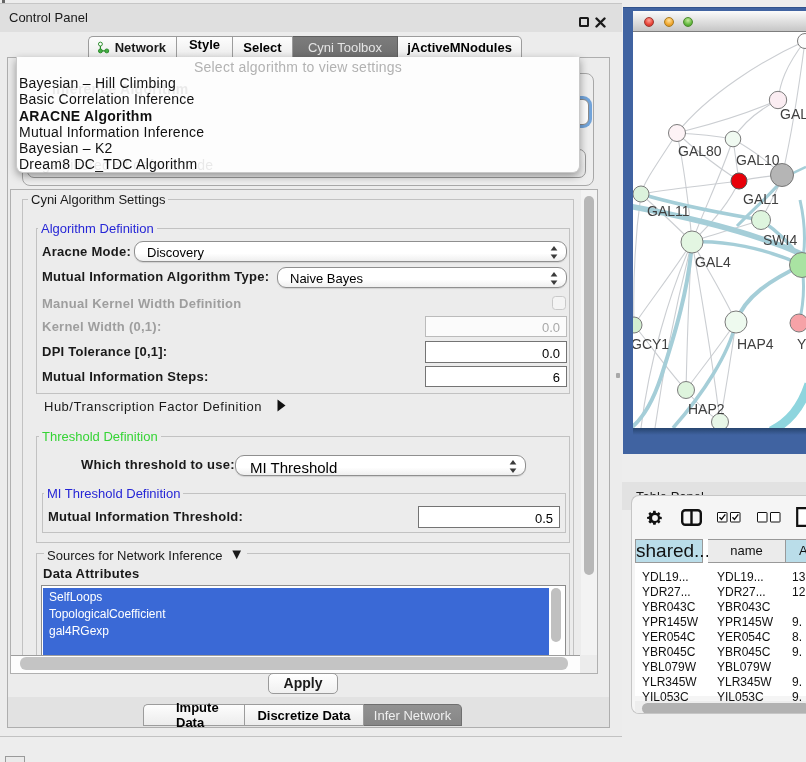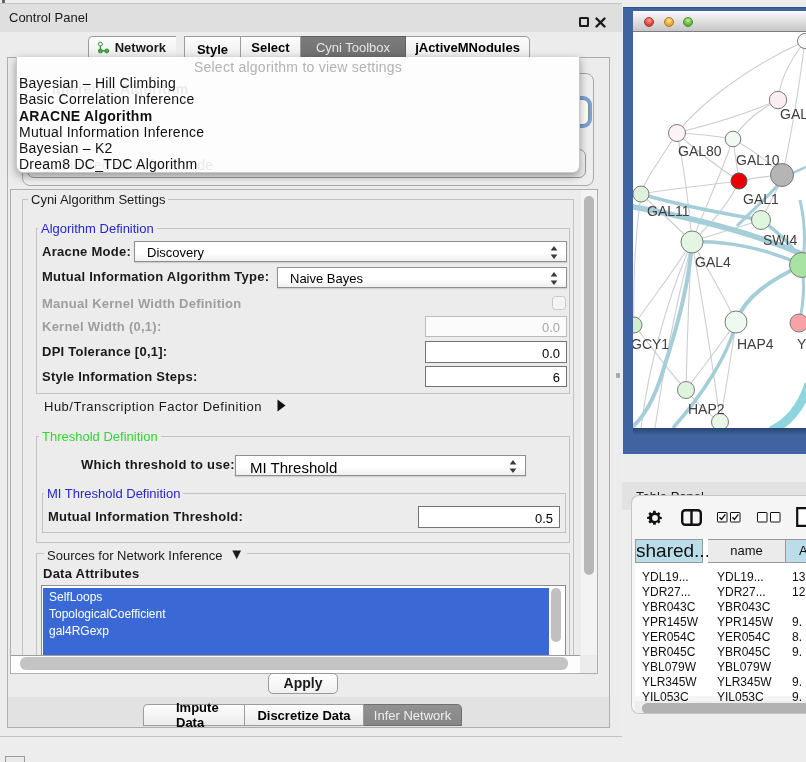--- a/index.html
+++ b/index.html
@@ -2,21 +2,21 @@
 <html><head>
 <meta charset="utf-8">
 <style>
   * { margin:0; padding:0; box-sizing:border-box; }
   html,body { width:806px; height:762px; overflow:hidden; background:#ededed;
     font-family:"Liberation Sans", sans-serif; }
   .abs { position:absolute; }
   .b { font-weight:bold; }
   .lb { font-size:13px; color:#1a1a1a; }
   .lb.b { letter-spacing:0.25px; }
-  .combo { border:1px solid #8f8f8f; border-radius:0; background:linear-gradient(#ffffff,#ffffff 60%,#efefef); box-shadow:0 1px 1px rgba(0,0,0,0.12); }
+  .combo { border:1px solid #8f8f8f; border-radius:9px; background:linear-gradient(#ffffff,#ffffff 60%,#efefef); box-shadow:0 1px 1px rgba(0,0,0,0.12); }
   .carr { position:absolute; width:10px; }
   .fld { border:1px solid #747474; background:#fff; }
   .fld span, .fldd span { position:absolute; right:6px; font-size:13px; }
   .fldd { border:1px solid #bbb; background:#fbfbfb; }
   #stage { position:relative; width:806px; height:762px; }
 </style>
 </head>
 <body>
 <div id="stage">
 <div class="abs" style="left:2px;top:0;width:3px;height:3px;background:#666;"></div>
@@ -35,21 +35,21 @@
 <div class="abs" style="left:88px;top:36px;height:22px;display:flex;font-size:13px;">
   <div style="background:linear-gradient(#fdfdfd,#ececec);border:1px solid #9c9c9c;border-right:none;border-radius:5px 0 0 0;display:flex;align-items:center;padding:0 10px 0 8px;gap:5px;width:88px;">
     <svg width="13" height="13" viewBox="0 0 13 13">
           <path d="M3.5 4.5v4M5 10h3.5" stroke="#2a8a2a" fill="none" stroke-width="1.2"></path>
           <circle cx="3.5" cy="3" r="2" fill="#fff" stroke="#2a8a2a"></circle>
           <circle cx="3.5" cy="10" r="2" fill="#45b045" stroke="#2a8a2a"></circle>
           <circle cx="10" cy="10" r="2" fill="#45b045" stroke="#2a8a2a"></circle>
         </svg>
     <span class="b" style="color:#1a1a1a;">Network</span>
       </div>
-  <div style="background:linear-gradient(#fdfdfd,#ececec);border:1px solid #9c9c9c;border-right:none;display:flex;align-items:flex-end;justify-content:center;width:56px;margin-left:8px;">
+  <div style="background:linear-gradient(#fdfdfd,#ececec);border:1px solid #9c9c9c;border-right:none;display:flex;align-items:flex-start;justify-content:center;width:56px;">
         <span class="b">Style</span>
       </div>
   <div style="background:linear-gradient(#fdfdfd,#ececec);border:1px solid #9c9c9c;display:flex;align-items:center;justify-content:center;width:61px;">
         <span class="b">Select</span>
       </div>
   <div style="background:linear-gradient(#7c7c7c,#6f6f6f);border:1px solid #5f5f5f;border-left:none;display:flex;align-items:center;justify-content:center;width:105px;">
         <span style="color:#e5e5e5;">Cyni Toolbox</span>
       </div>
   <div style="background:linear-gradient(#fdfdfd,#ececec);border:1px solid #9c9c9c;border-left:none;border-radius:0 5px 0 0;display:flex;align-items:center;justify-content:center;width:124px;">
         <span class="b">jActiveMNodules</span>
@@ -94,21 +94,21 @@
 <div class="abs lb b" style="left:42px;top:319px;color:#9e9e9e;">Kernel Width (0,1):</div>
 <div class="abs fldd" style="left:425px;top:316px;width:142px;height:21px;">
       <span style="top:3px;color:#a8a8a8;">0.0</span>
     </div>
 
 <div class="abs lb b" style="left:42px;top:344px;">DPI Tolerance [0,1]:</div>
 <div class="abs fld" style="left:425px;top:341px;width:142px;height:22px;">
       <span style="top:4px;color:#000;">0.0</span>
     </div>
 
-<div class="abs lb b" style="left:42px;top:369px;">Style Information Steps:</div>
+<div class="abs lb b" style="left:42px;top:369px;">Mutual Information Steps:</div>
 <div class="abs fld" style="left:425px;top:366px;width:142px;height:21px;">
       <span style="top:3px;color:#000;">6</span>
     </div>
 
 <div class="abs lb" style="left:44px;top:399px;letter-spacing:0.5px;">Hub/Transcription Factor Definition</div>
 <svg class="abs" style="left:276px;top:399px;" width="11" height="13" viewBox="0 0 11 13">
       <path d="M1.5 0.5l8 6-8 6z" fill="#111"></path>
     </svg>
 
 <div class="abs" style="left:36px;top:436px;width:534px;height:107px;border:1px solid #c2c2c2;"></div>

